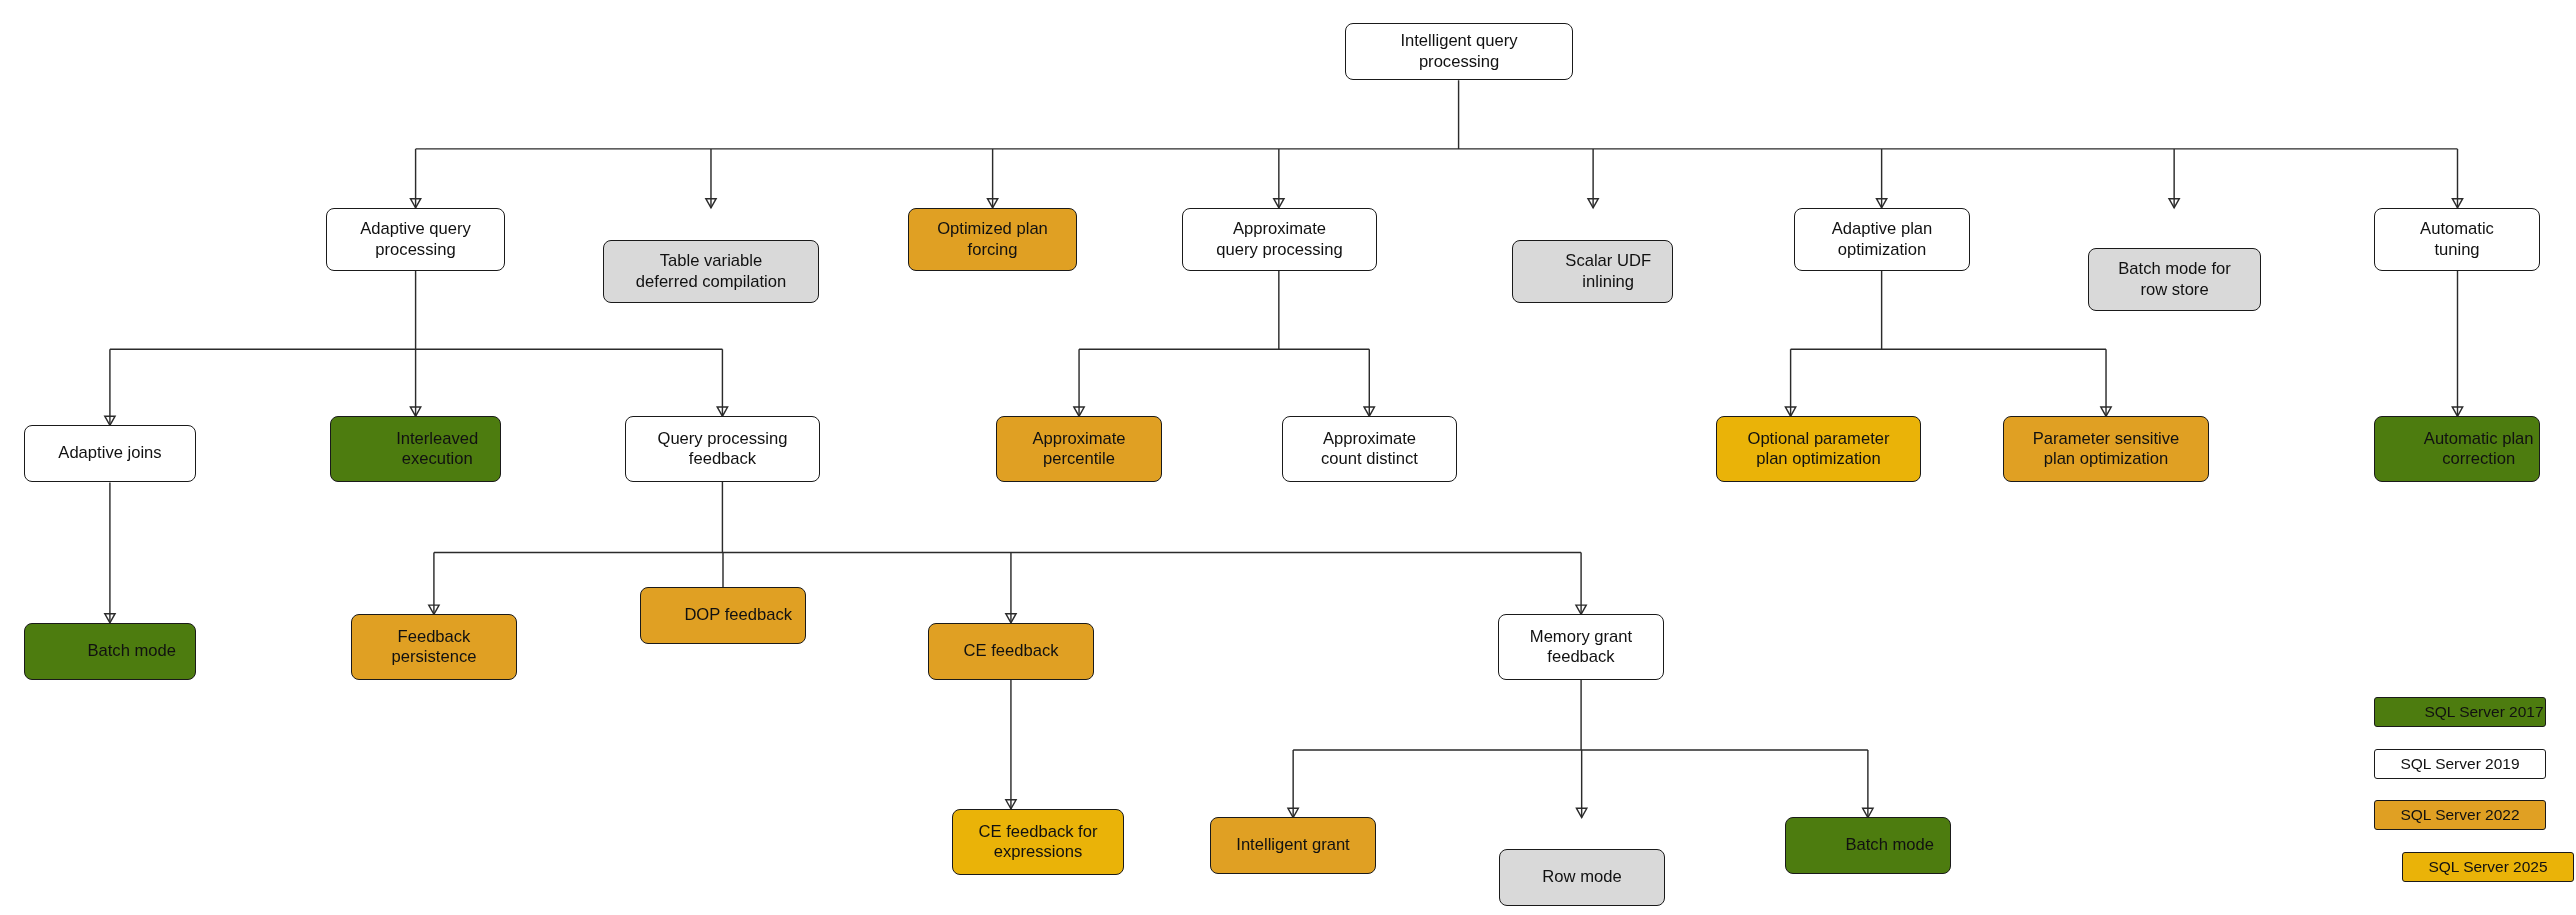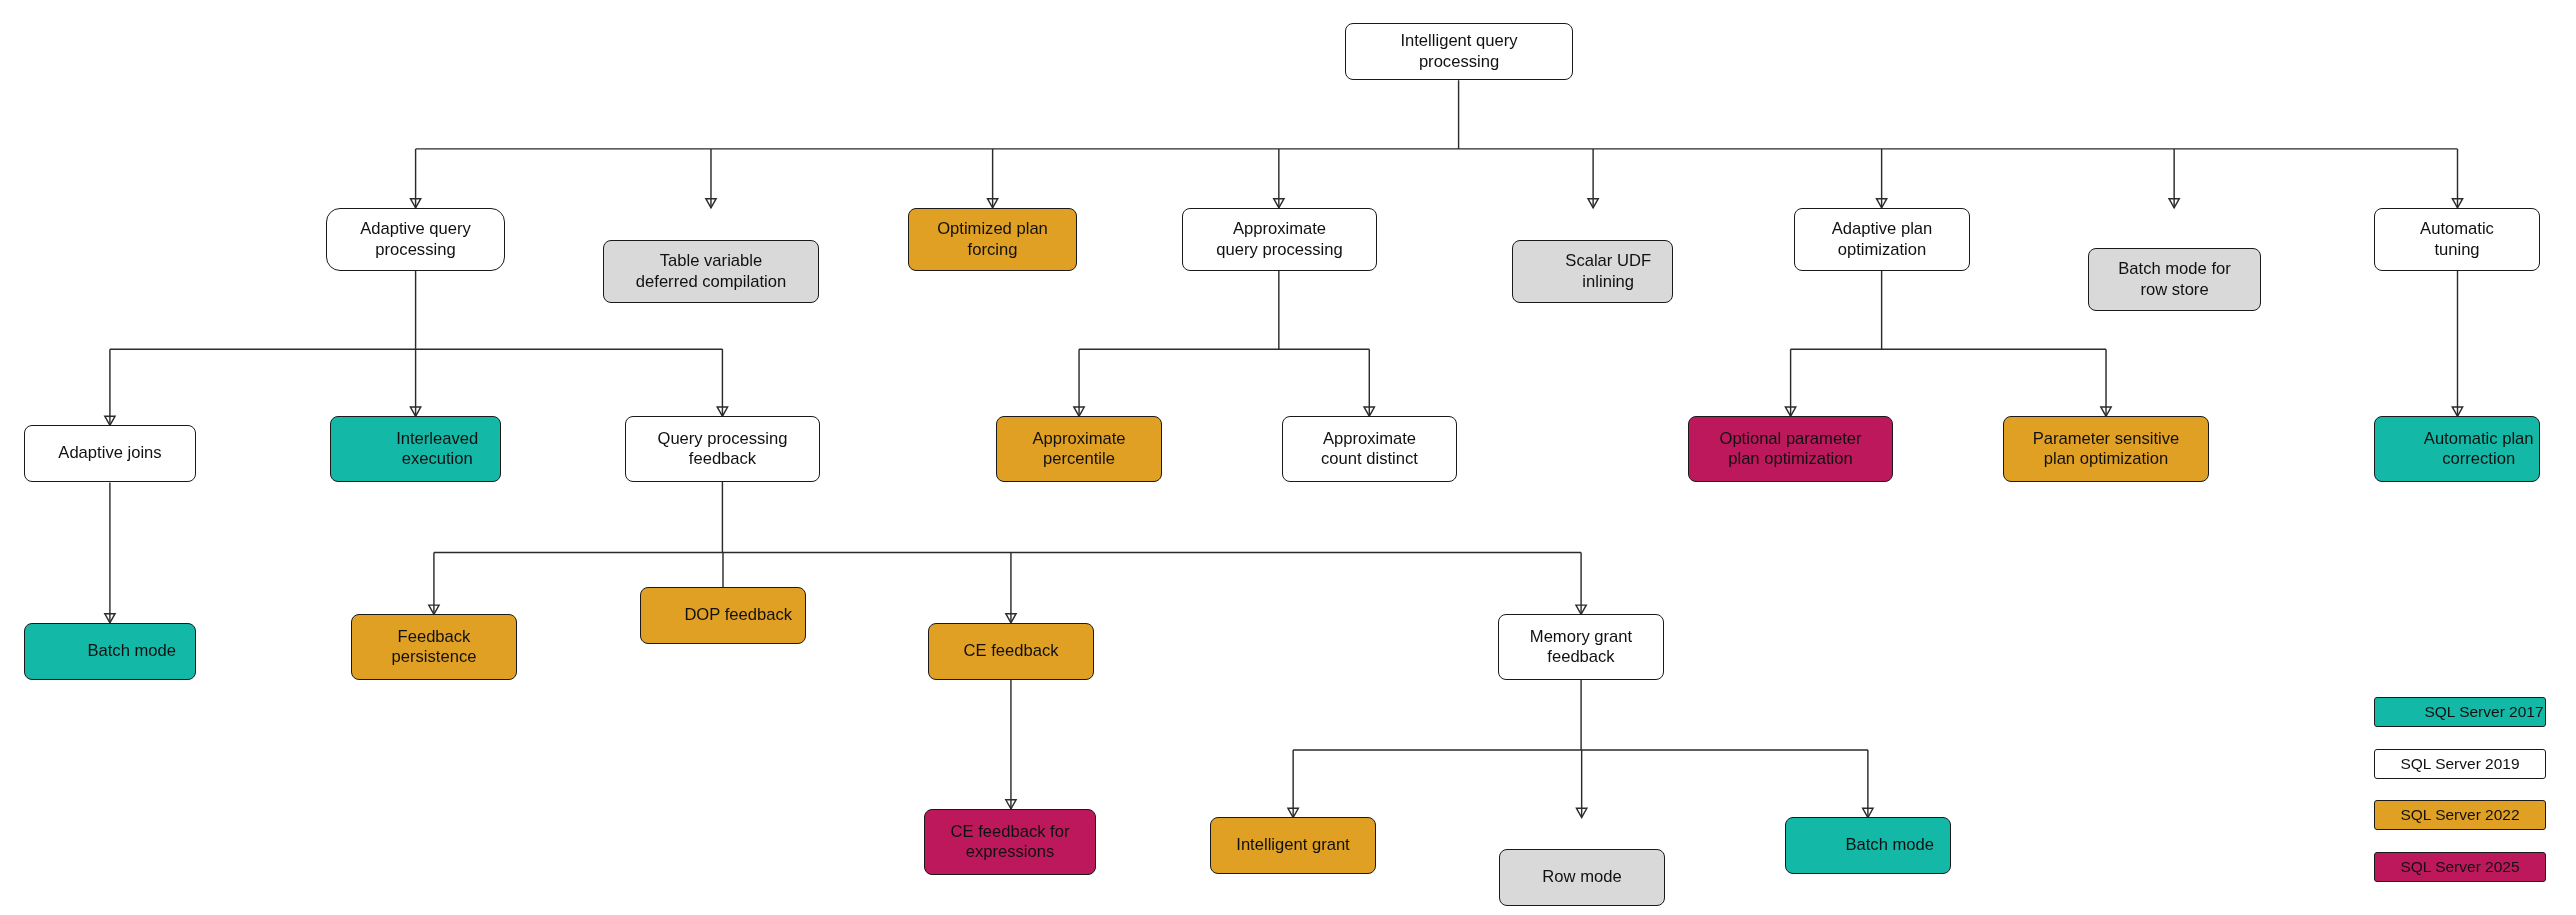--- a/index.html
+++ b/index.html
@@ -28,22 +28,22 @@
     border-radius: 8px;
     font-size: 16.6px;
     line-height: 1.22;
     color: #111111;
     padding: 2.3px 4.6px;
     white-space: pre-line;
   }
   .fill-white { background: #ffffff; }
   .fill-gray  { background: #d9d9d9; margin-top: 32px; }
   .fill-gold  { background: #e0a023; }
-  .fill-blue  { background: #14b8a6; padding-left: 48px; }
-  .fill-green { background: #be185d; }
+  .fill-blue  { background: #4d7c0f; padding-left: 48px; }
+  .fill-green { background: #eab308; margin-left: 28px; }
 
   .legend-item {
     position: absolute;
     box-sizing: border-box;
     display: flex;
     align-items: center;
     justify-content: center;
     border: 1.1px solid #1a1a1a;
     border-radius: 3px;
     font-size: 15.5px;
@@ -99,21 +99,21 @@
       <path d="M1757 1072 L1766 1088 L1775 1072 Z" fill="#2b2b2b" stroke="#2b2b2b"></path>
       <path d="M2753 1057 L2762 1073 L2771 1057 Z" fill="#2b2b2b" stroke="#2b2b2b"></path>
       <path d="M1757 1397 L1766 1413 L1775 1397 Z" fill="#2b2b2b" stroke="#2b2b2b"></path>
       <path d="M2250 1412 L2259 1428 L2268 1412 Z" fill="#2b2b2b" stroke="#2b2b2b"></path>
       <path d="M2754 1412 L2763 1428 L2772 1412 Z" fill="#2b2b2b" stroke="#2b2b2b"></path>
       <path d="M3254 1412 L3263 1428 L3272 1412 Z" fill="#2b2b2b" stroke="#2b2b2b"></path>
     </svg>
   <div id="node-layer">
       <div class="node fill-white" style="left: 1345px; top: 23px; width: 228px; height: 57px;">Intelligent query
 processing</div>
-      <div class="node fill-white" style="left: 326px; top: 208px; width: 179px; height: 63px; border-radius: 14px;">Adaptive query
+      <div class="node fill-white" style="left: 326px; top: 208px; width: 179px; height: 63px;">Adaptive query
 processing</div>
       <div class="node fill-gray" style="left: 603px; top: 208px; width: 216px; height: 63px;">Table variable
 deferred compilation</div>
       <div class="node fill-gold" style="left: 908px; top: 208px; width: 169px; height: 63px;">Optimized plan
 forcing</div>
       <div class="node fill-white" style="left: 1182px; top: 208px; width: 195px; height: 63px;">Approximate
 query processing</div>
       <div class="node fill-gray" style="left: 1512px; top: 208px; width: 161px; height: 63px; padding-left: 36px;">Scalar UDF
 inlining</div>
       <div class="node fill-white" style="left: 1794px; top: 208px; width: 176px; height: 63px;">Adaptive plan

